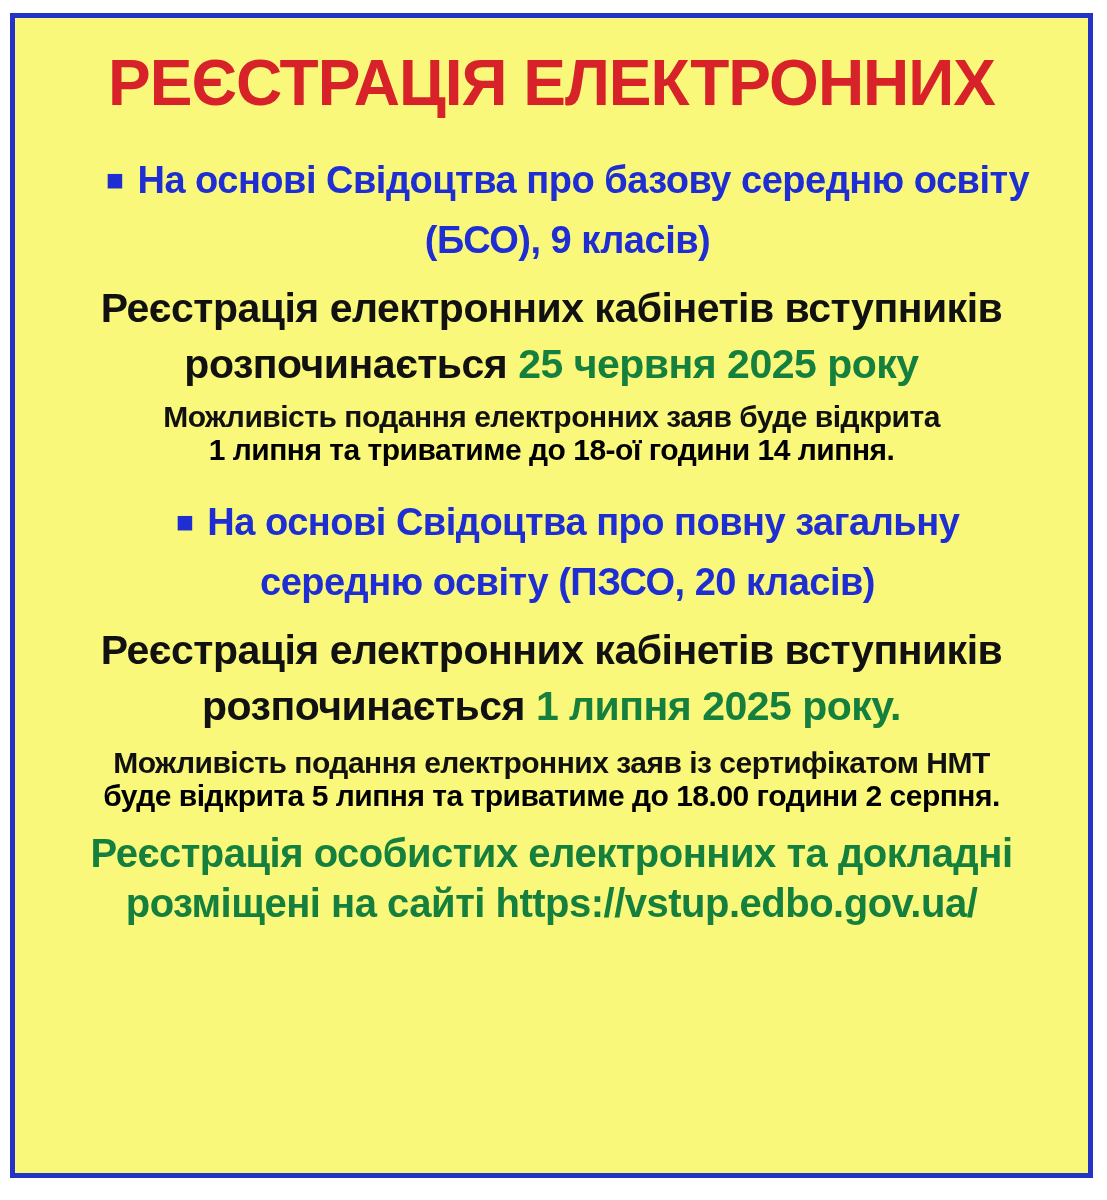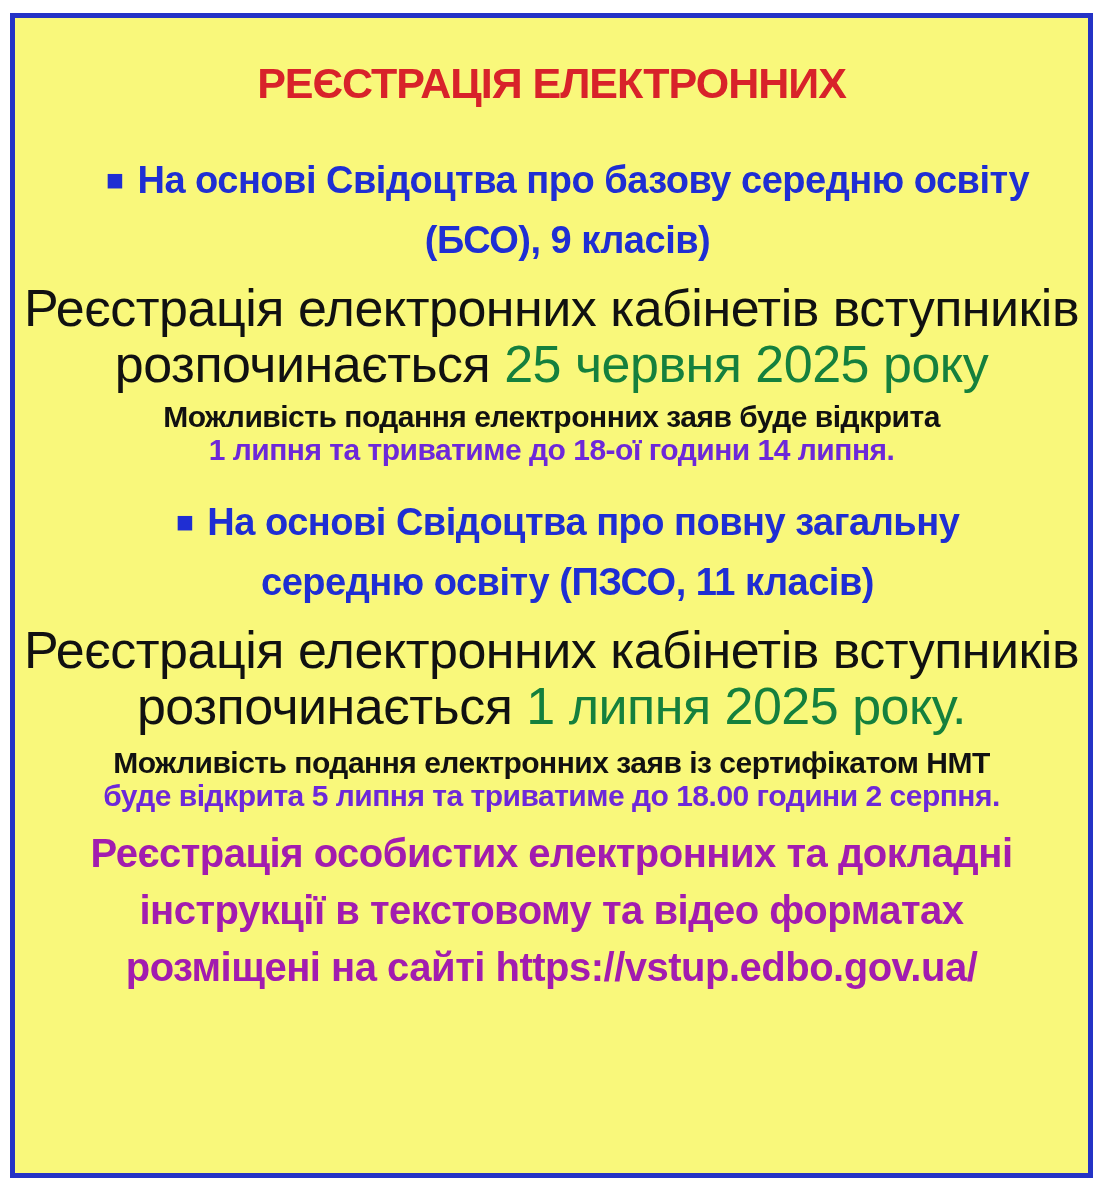--- a/index.html
+++ b/index.html
@@ -17,21 +17,21 @@
     height: 1165px;
     border: 5px solid #2433c6;
     background: #f9f87b;
     text-align: center;
     padding-top: 24px;
     overflow: hidden;
   }
   .line { white-space: nowrap; }
 
   .title-line {
-    font-size: 43px;
+    font-size: 64px;
     font-weight: bold;
     color: #d8222a;
     line-height: 82px;
     letter-spacing: -1px;
   }
   .blue-heading {
     margin-top: 26px;
     padding-left: 32px;
   }
   .blue-heading .line {
@@ -45,47 +45,46 @@
     display: inline-block;
     color: #1f2ed3;
     font-size: 30px;
     margin-right: 14px;
     vertical-align: 3px;
   }
   .black-heading {
     margin-top: 10px;
   }
   .black-heading .line {
-    font-size: 52px;
-    font-weight: normal;
+    font-size: 41px;
+    font-weight: bold;
     color: #111111;
     line-height: 56px;
     letter-spacing: -0.5px;
   }
   .black-heading .red { color: #15803d; }
 
   .note { margin-top: 8px; }
   .note .line {
     font-size: 30px;
     font-weight: bold;
     color: #111111;
     line-height: 33px;
     letter-spacing: -0.5px;
   }
-  .note .red { color: #6d28d9; }
+  .note .red { color: #000000; }
   .note-gap { margin-top: 12px; text-align: center; }
 
   .footer-block { margin-top: 16px; }
   .footer-block .line {
     font-size: 40px;
     font-weight: bold;
-    color: #a21caf;
+    color: #15803d;
     line-height: 50px;
     letter-spacing: -0.5px;
-    margin-top: 7px;
   }
 </style>
 </head>
 <body>
 
 <div class="poster">
 
   <div>
     <div class="title-line line">РЕЄСТРАЦІЯ ЕЛЕКТРОННИХ</div>
   </div>
@@ -100,33 +99,32 @@
     <div class="line"><span>розпочинається </span><span class="red">25 червня 2025 року</span></div>
   </div>
 
   <div class="note">
     <div class="line">Можливість подання електронних заяв буде відкрита</div>
     <div class="line red">1 липня та триватиме до 18-ої години 14 липня.</div>
   </div>
 
   <div class="blue-heading">
     <div class="line"><span class="bullet">■</span><span>На основі Свідоцтва про повну загальну</span></div>
-    <div class="line">середню освіту (ПЗСО, 11 класів)</div>
+    <div class="line">середню освіту (ПЗСО, 20 класів)</div>
   </div>
 
   <div class="black-heading">
     <div class="line">Реєстрація електронних кабінетів вступників</div>
     <div class="line"><span>розпочинається </span><span class="red">1 липня 2025 року.</span></div>
   </div>
 
 
   <div class="note note-gap">
     <div class="line">Можливість подання електронних заяв із сертифікатом НМТ</div>
     <div class="line red">буде відкрита 5 липня та триватиме до 18.00 години 2 серпня.</div>
   </div>
 
   <div class="footer-block">
     <div class="line">Реєстрація особистих електронних та докладні</div>
-    <div class="line">інструкції в текстовому та відео форматах</div>
     <div class="line"><span>розміщені на сайті </span><span>https://vstup.edbo.gov.ua/</span></div>
   </div>
 
 </div>
 
 </body></html>

